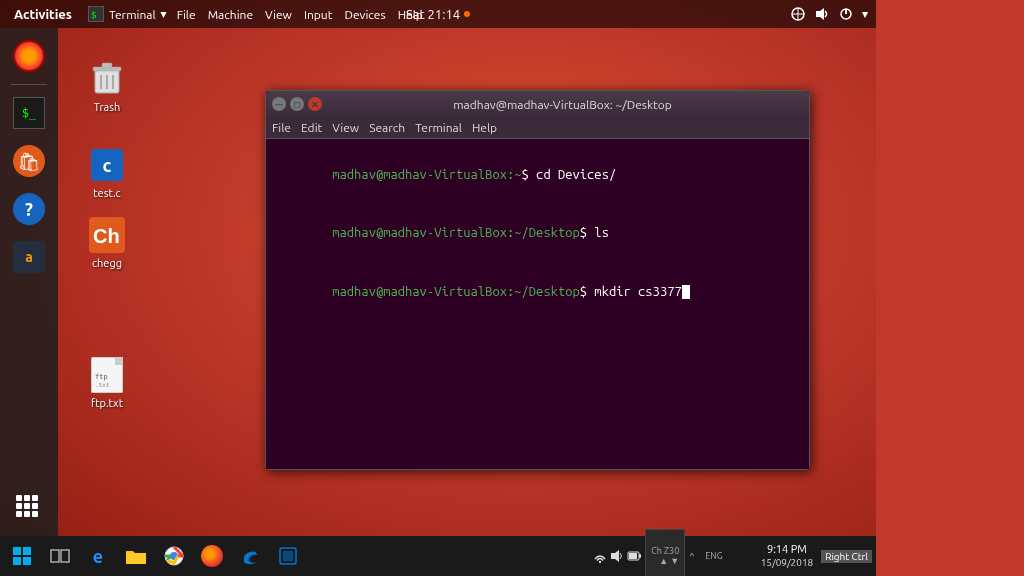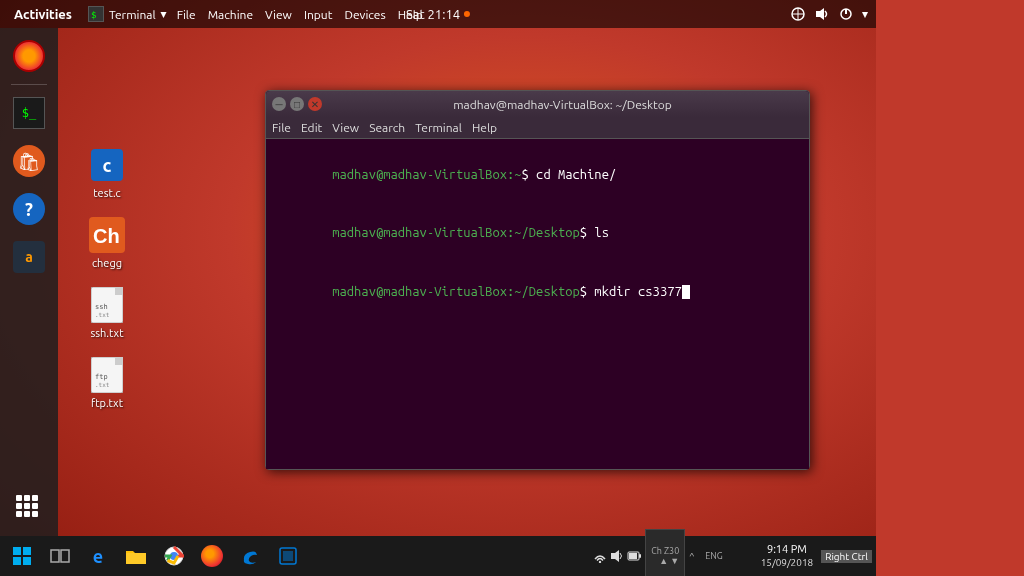--- a/index.html
+++ b/index.html
@@ -491,50 +491,51 @@
             <div class="grid-dot"></div>
             <div class="grid-dot"></div>
           <div class="grid-dot"></div>
             <div class="grid-dot"></div>
             <div class="grid-dot"></div>
         </div>
       </div>
     </div>
   </div>
 
+  <div class="desktop-icon" style="top:59px; left:72px;">
+    <div class="icon-img">
+      <svg class="trash-svg" viewBox="0 0 32 36" xmlns="http://www.w3.org/2000/svg">
+        <rect x="4" y="8" width="24" height="24" rx="2" fill="#e0e0e0" stroke="#aaa" stroke-width="1"></rect>
+        <rect x="2" y="6" width="28" height="4" rx="1" fill="#bdbdbd" stroke="#999" stroke-width="0.5"></rect>
+        <rect x="11" y="2" width="10" height="5" rx="1" fill="#bdbdbd" stroke="#999" stroke-width="0.5"></rect>
+        <line x1="10" y1="14" x2="10" y2="28" stroke="#999" stroke-width="1.5"></line>
+        <line x1="16" y1="14" x2="16" y2="28" stroke="#999" stroke-width="1.5"></line>
+        <line x1="22" y1="14" x2="22" y2="28" stroke="#999" stroke-width="1.5"></line>
+      </svg>
+    </div>
+    <span class="icon-label">Trash</span>
+  </div>
 
   <div class="desktop-icon" style="top:145px; left:72px;">
     <div class="icon-img">
       <div class="c-icon">c</div>
     </div>
     <span class="icon-label">test.c</span>
   </div>
 
   <div class="desktop-icon" style="top:215px; left:72px;">
     <div class="icon-img">
       <svg width="36" height="36" viewBox="0 0 36 36">
         <rect width="36" height="36" rx="4" fill="#e05a1e"></rect>
         <text x="4" y="26" fill="#fff" font-size="20" font-family="Arial" font-weight="bold">Ch</text>
       </svg>
     </div>
     <span class="icon-label">chegg</span>
   </div>
 
-  <div class="desktop-icon" style="top:285px; left:72px;">
-    <div class="icon-img">
-      <svg width="32" height="36" viewBox="0 0 32 36">
-        <rect x="0" y="0" width="32" height="36" rx="2" fill="#f5f5f5" stroke="#aaa" stroke-width="1"></rect>
-        <polygon points="24,0 32,8 24,8" fill="#aaa"></polygon>
-        <rect x="24" y="0" width="8" height="8" fill="#ccc"></rect>
-        <text x="4" y="22" fill="#555" font-size="7" font-family="monospace">ssh</text>
-        <text x="4" y="30" fill="#888" font-size="6" font-family="monospace">.txt</text>
-      </svg>
-    </div>
-    <span class="icon-label">ssh.txt</span>
-  </div>
 
   <div class="desktop-icon" style="top:355px; left:72px;">
     <div class="icon-img">
       <svg width="32" height="36" viewBox="0 0 32 36">
         <rect x="0" y="0" width="32" height="36" rx="2" fill="#f5f5f5" stroke="#aaa" stroke-width="1"></rect>
         <polygon points="24,0 32,8 24,8" fill="#aaa"></polygon>
         <rect x="24" y="0" width="8" height="8" fill="#ccc"></rect>
         <text x="4" y="22" fill="#555" font-size="7" font-family="monospace">ftp</text>
         <text x="4" y="30" fill="#888" font-size="6" font-family="monospace">.txt</text>
       </svg>
@@ -555,21 +556,21 @@
       <span>File</span>
       <span>Edit</span>
       <span>View</span>
       <span>Search</span>
       <span>Terminal</span>
       <span>Help</span>
     </div>
     <div class="terminal-body">
 
       <div class="term-line">
-        <span class="term-prompt-user">madhav@madhav-VirtualBox</span><span class="term-prompt-path">:~</span><span class="term-prompt-dollar">$ </span><span class="term-cmd">cd Machine/</span>
+        <span class="term-prompt-user">madhav@madhav-VirtualBox</span><span class="term-prompt-path">:~</span><span class="term-prompt-dollar">$ </span><span class="term-cmd">cd Devices/</span>
       </div>
 
       <div class="term-line">
         <span class="term-prompt-user">madhav@madhav-VirtualBox</span><span class="term-prompt-path">:~/Desktop</span><span class="term-prompt-dollar">$ </span><span class="term-cmd">ls</span>
       </div>
 
 
       <div class="term-line">
         <span class="term-prompt-user">madhav@madhav-VirtualBox</span><span class="term-prompt-path">:~/Desktop</span><span class="term-prompt-dollar">$ </span><span class="term-cmd">mkdir cs3377</span><span class="term-cursor"></span>
       </div>

